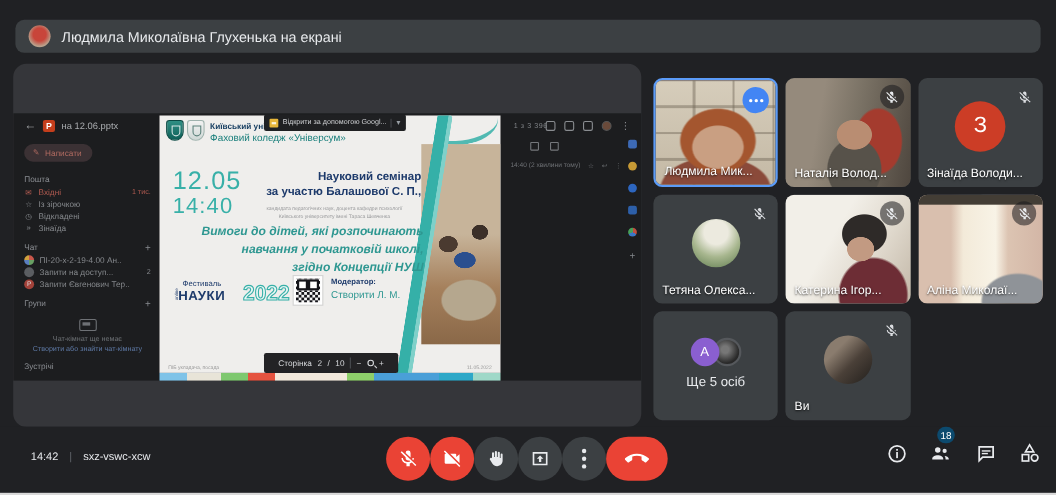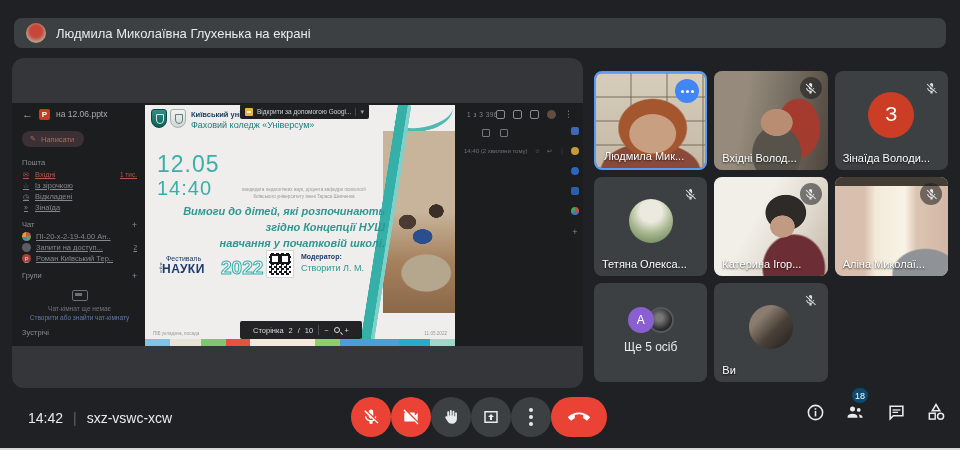--- a/index.html
+++ b/index.html
@@ -33,21 +33,21 @@
                  background:#7d8085; transform:rotate(45deg); }
   .pv-right { margin-left:auto; display:flex; align-items:center; gap:8px; }
   .pv-ic { width:9px; height:9px; border:1px solid #8a8d91; border-radius:2px; }
   .pv-ic.round { border-radius:50%; background:#6a4a3a; border-color:#555; }
   .pv-dots { color:#8a8d91; font-size:9px; letter-spacing:0; }
 
   
   .gm-side { position:absolute; left:0; top:22px; width:133px; bottom:0; padding:4px 8px 0 10px; }
   .compose { width:62px; height:16px; border-radius:9px; background:#3b3134; color:#b06a60;
              font-size:7.5px; display:flex; align-items:center; gap:4px; padding:0 7px; margin:2px 0 9px; }
-  .gm-row { display:flex; align-items:center; gap:5px; height:11px; font-size:7.5px; color:#85888c;text-decoration:underline; }
+  .gm-row { display:flex; align-items:center; gap:5px; height:11px; font-size:7.5px; color:#85888c; }
   .gm-row .cnt { margin-left:auto; font-size:6.5px; }
   .gm-row.red { color:#b05a50; }
   .gm-head { display:flex; align-items:center; height:13px; font-size:7.5px; color:#8a8d92; margin-top:5px; }
   .gm-head .plus { margin-left:auto; font-size:9px; color:#8a8d92; }
   .gicon { font-size:7px; width:8px; text-align:center; }
   .chat-av { width:9px; height:9px; border-radius:50%; flex:none; }
   .av-win { background: conic-gradient(#c9574b 0 25%, #68a063 0 50%, #5a7fc0 0 75%, #d1a23e 0 100%); }
   .av-gray { background:#5a5d61; }
   .av-red  { background:#a3423a; color:#ddd; font-size:6px; display:flex; align-items:center; justify-content:center;}
   .groups-empty { text-align:center; margin-top:8px; }
@@ -192,21 +192,21 @@
   .t8-avs { display:flex; }
   .t8-a1 { width:26px; height:26px; border-radius:50%; background:#8a5fd0; color:#fff; font-size:12px;
            display:flex; align-items:center; justify-content:center; z-index:1;}
   .t8-a2 { width:26px; height:26px; border-radius:50%; margin-left:-6px; border:2px solid #55585c;
            background:radial-gradient(circle at 42% 40%, #777 0 18%, #2b2b2b 66%, #191919 100%); }
   .t8-label { color:#e8eaed; font-size:12px; }
 
   
   .bottombar { position:absolute; left:0; top:388px; width:960px; height:60px; background:#202124; }
   .meet-info { position:absolute; left:28px; top:22px; display:flex; align-items:flex-end;
-               gap:10px; color:#e8eaed; font-size:14px; font-weight:500; }
+               gap:10px; color:#e8eaed; font-size:10px; font-weight:500; }
   .meet-info .sep { color:#5f6368; font-weight:400; }
   .ctl { position:absolute; top:9px; width:40px; height:40px; border-radius:50%;
          display:flex; align-items:center; justify-content:center; }
   .ctl.red { background:#ea4335; }
   .ctl.dark { background:#3c4043; }
   .end-btn { position:absolute; top:9px; left:551px; width:56px; height:40px; border-radius:20px;
              background:#ea4335; display:flex; align-items:center; justify-content:center; }
   .dots3 { display:flex; flex-direction:column; gap:3px; }
   .dots3 i { width:4px; height:4px; border-radius:50%; background:#e8eaed; }
   .side-ic { position:absolute; top:12px; width:24px; height:24px; display:flex;
@@ -276,21 +276,21 @@
           <span class="chat-av av-win"></span>
           <span>ПІ-20-х-2-19-4.00 Ан..</span>
         </div>
         <div class="gm-row">
           <span class="chat-av av-gray"></span>
           <span>Запити на доступ...</span>
           <span class="cnt">2</span>
         </div>
         <div class="gm-row">
           <span class="chat-av av-red">Р</span>
-          <span>Роман Київський Тер..</span>
+          <span>Запити Євгенович Тер..</span>
         </div>
         <div class="gm-head">
           <span>Групи</span>
             <span class="plus">+</span>
         </div>
         <div class="groups-empty">
           <div class="ge-icon"></div>
           <div class="ge-text">Чат-кімнат ще немає</div>
           <div class="ge-link">Створити або знайти чат-кімнату</div>
         </div>
@@ -303,29 +303,31 @@
         <div class="teal-arc"></div>
         <div class="slide-photo"></div>
         <div class="teal-wave"></div>
         <div class="shield s1"></div>
         <div class="shield s2"></div>
         <div class="sl-univ">Київський універ</div>
         <div class="sl-college">Фаховий коледж «Універсум»</div>
         <div class="sl-date">12.05</div>
         <div class="sl-time">14:40</div>
         <div class="sl-t1">
+          <div>Науковий семінар</div>
+          <div>за участю Балашової С. П.,</div>
         </div>
         <div class="sl-small">
           <div>кандидата педагогічних наук, доцента кафедри психології</div>
           <div>Київського університету імені Тараса Шевченка</div>
         </div>
         <div class="sl-theme">
           <div>Вимоги до дітей, які розпочинають</div>
+          <div>навчання у початковій школі,</div>
           <div>згідно Концепції НУШ</div>
-          <div>навчання у початковій школі,</div>
         </div>
         <div class="fest">
           <span class="fest-online">online</span>
           <div class="fest-top">Фестиваль</div>
           <div class="fest-main">НАУКИ</div>
           <div class="fest-year">2022</div>
         </div>
         <div class="qr"></div>
         <div class="mod-label">Модератор:</div>
         <div class="mod-name">Створити Л. М.</div>
@@ -383,21 +385,21 @@
       <div class="name">Людмила Мик...</div>
     </div>
 
     <div class="tile t2">
       <div class="vid"></div>
       <div class="mic-badge">
         <svg width="13" height="13" viewBox="0 0 24 24">
             <path fill="#e8eaed" d="M15 10.6V5a3 3 0 0 0-6 0v.2l6 5.4zm4 .4h-1.7c0 .6-.1 1.2-.3 1.7l1.3 1.3c.4-.9.7-1.9.7-3zM4.3 3 3 4.3l6 6V11a3 3 0 0 0 4.2 2.8l1.7 1.7c-.9.4-1.9.6-2.9.6-3.3 0-6.3-2.4-6.3-5.1H4c0 3.4 2.7 6.2 6 6.7V21h4v-3.3c.9-.2 1.8-.5 2.6-1l4.1 4.1 1.3-1.3L4.3 3z"></path>
           </svg>
       </div>
-      <div class="name">Вхідні Волод...</div>
+      <div class="name">Наталія Волод...</div>
     </div>
 
     <div class="tile t3">
       <div class="init-circle">З</div>
       <div class="mic-badge plain">
         <svg width="13" height="13" viewBox="0 0 24 24">
             <path fill="#dadce0" d="M15 10.6V5a3 3 0 0 0-6 0v.2l6 5.4zm4 .4h-1.7c0 .6-.1 1.2-.3 1.7l1.3 1.3c.4-.9.7-1.9.7-3zM4.3 3 3 4.3l6 6V11a3 3 0 0 0 4.2 2.8l1.7 1.7c-.9.4-1.9.6-2.9.6-3.3 0-6.3-2.4-6.3-5.1H4c0 3.4 2.7 6.2 6 6.7V21h4v-3.3c.9-.2 1.8-.5 2.6-1l4.1 4.1 1.3-1.3L4.3 3z"></path>
           </svg>
       </div>
       <div class="name">Зінаїда Володи...</div>

